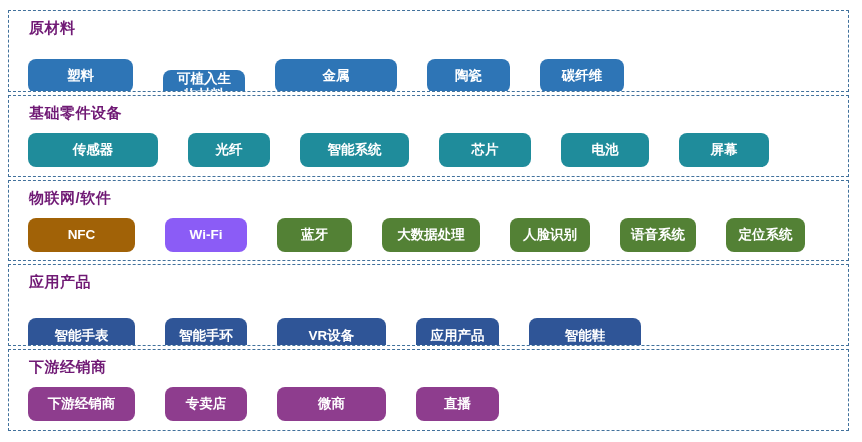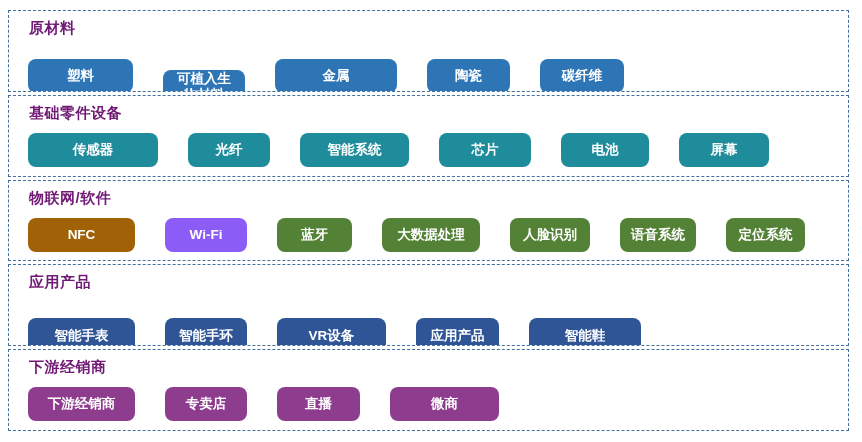--- a/index.html
+++ b/index.html
@@ -114,18 +114,18 @@
       <div class="btn" style="width: 83px; background-color: rgb(47, 85, 151);" data-bg="diagram.sections.3.color">应用产品</div>
       <div class="btn" style="width: 112px; background-color: rgb(47, 85, 151);" data-bg="diagram.sections.3.color">智能鞋</div>
     </div>
   </div>
 
   <div class="section s4">
     <div class="row-title">下游经销商</div>
     <div class="btn-row">
       <div class="btn" style="width: 107px; background-color: rgb(142, 61, 142);" data-bg="diagram.sections.4.color">下游经销商</div>
       <div class="btn" style="width: 82px; background-color: rgb(142, 61, 142); text-align: center;" data-bg="diagram.sections.4.color">专卖店</div>
+      <div class="btn" style="width: 109px; background-color: rgb(142, 61, 142);" data-bg="diagram.sections.4.color">微商</div>
       <div class="btn" style="width: 83px; background-color: rgb(142, 61, 142);" data-bg="diagram.sections.4.color">直播</div>
-      <div class="btn" style="width: 109px; background-color: rgb(142, 61, 142);" data-bg="diagram.sections.4.color">微商</div>
     </div>
   </div>
 
 </div>
 
 </body></html>

